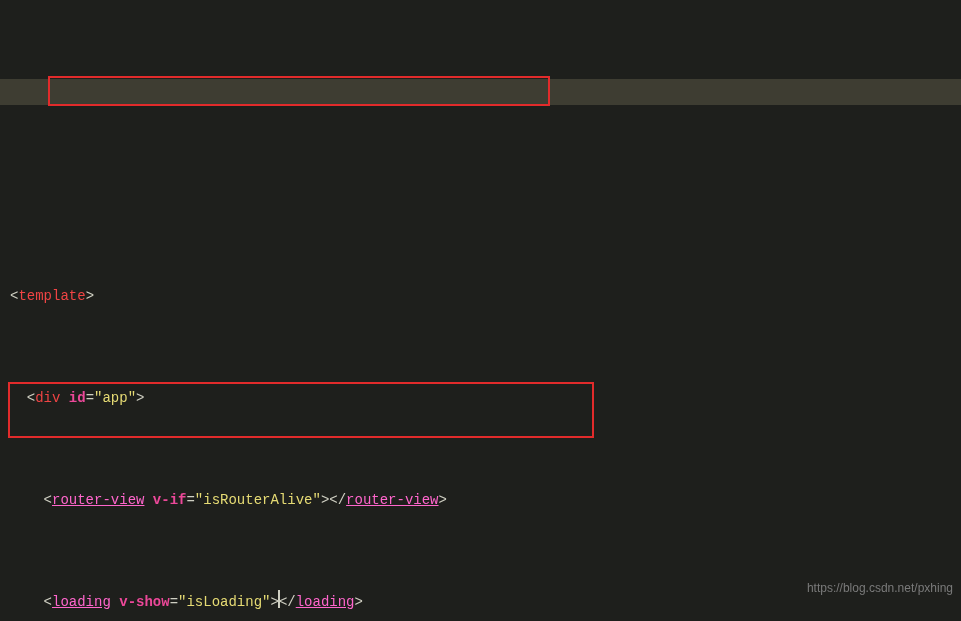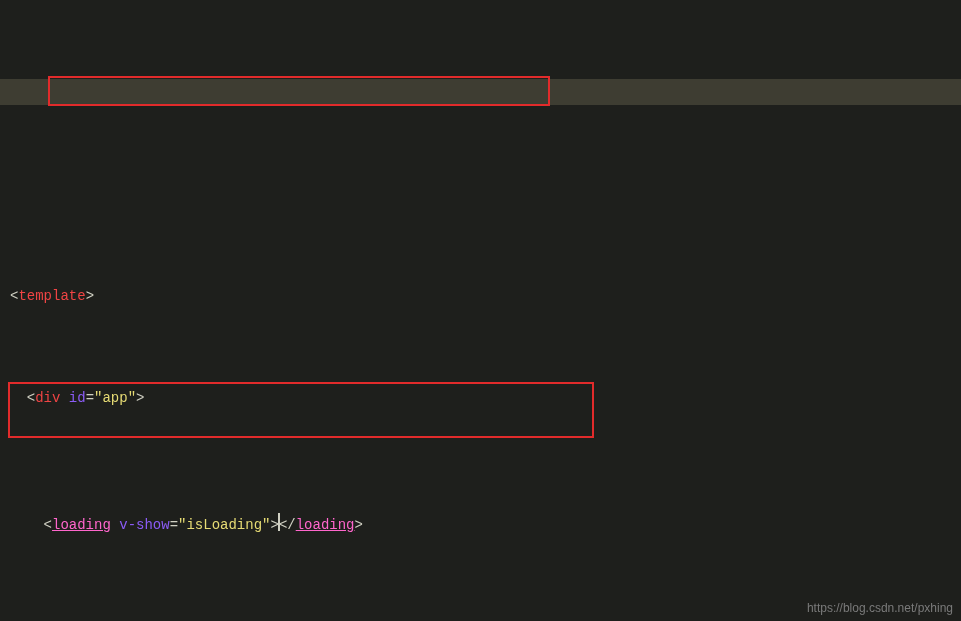--- a/index.html
+++ b/index.html
@@ -31,30 +31,30 @@
   .line > span { position: relative; z-index: 2; }
   .redbox {
     position: absolute;
     border: 2px solid #e22b2b;
     z-index: 3;
     pointer-events: none;
   }
   .wm {
     position: absolute;
     right: 8px;
-    bottom: 0;
+    bottom: 20px;
     font-size: 12px;
     color: #7a7a7a;
     font-family: Arial, sans-serif;
   }
   
   .ang   { color: #cfcfc2; }   
   .tag   { color: #ef4444; }   
   .cust  { color: #ff66cc; text-decoration: underline; } 
-  .attr  { color: #8b5cf6; }   
+  .attr  { color: #ec4899; font-weight: bold; }   
   .str   { color: #e6db74; }
   .cursor {
     display: inline-block;
     width: 2px;
     height: 18px;
     vertical-align: -2px;
     border-left: 1px solid #cfcfc2;
     border-right: 1px solid #cfcfc2;
     margin: 0 -1px;
   }
@@ -69,20 +69,21 @@
 
   
   <div class="redbox" style="top:76px; left:48px; width:502px; height:30px;"></div>
   <div class="redbox" style="top:382px; left:8px; width:586px; height:56px;"></div>
 
   
   <span class="line"><span class="ang">&lt;</span><span class="tag">template</span><span class="ang">&gt;</span></span>
   
   <span class="line"><span class="ang">  &lt;</span><span class="tag">div</span> <span class="attr">id</span><span class="ang">=</span><span class="str">"app"</span><span class="ang">&gt;</span></span>
   
+  <span class="line"><span class="ang">    &lt;</span><span class="cust">router-view</span> <span class="attr">v-if</span><span class="ang">=</span><span class="str">"isRouterAlive"</span><span class="ang">&gt;&lt;/</span><span class="cust">router-view</span><span class="ang">&gt;</span></span>
   
   <span class="line"><span class="ang">    &lt;</span><span class="cust">loading</span> <span class="attr">v-show</span><span class="ang">=</span><span class="str">"isLoading"</span><span class="ang">&gt;</span><span class="cursor"></span><span class="ang">&lt;/</span><span class="cust">loading</span><span class="ang">&gt;</span></span>
   
   
   
   
   
   
   
   

